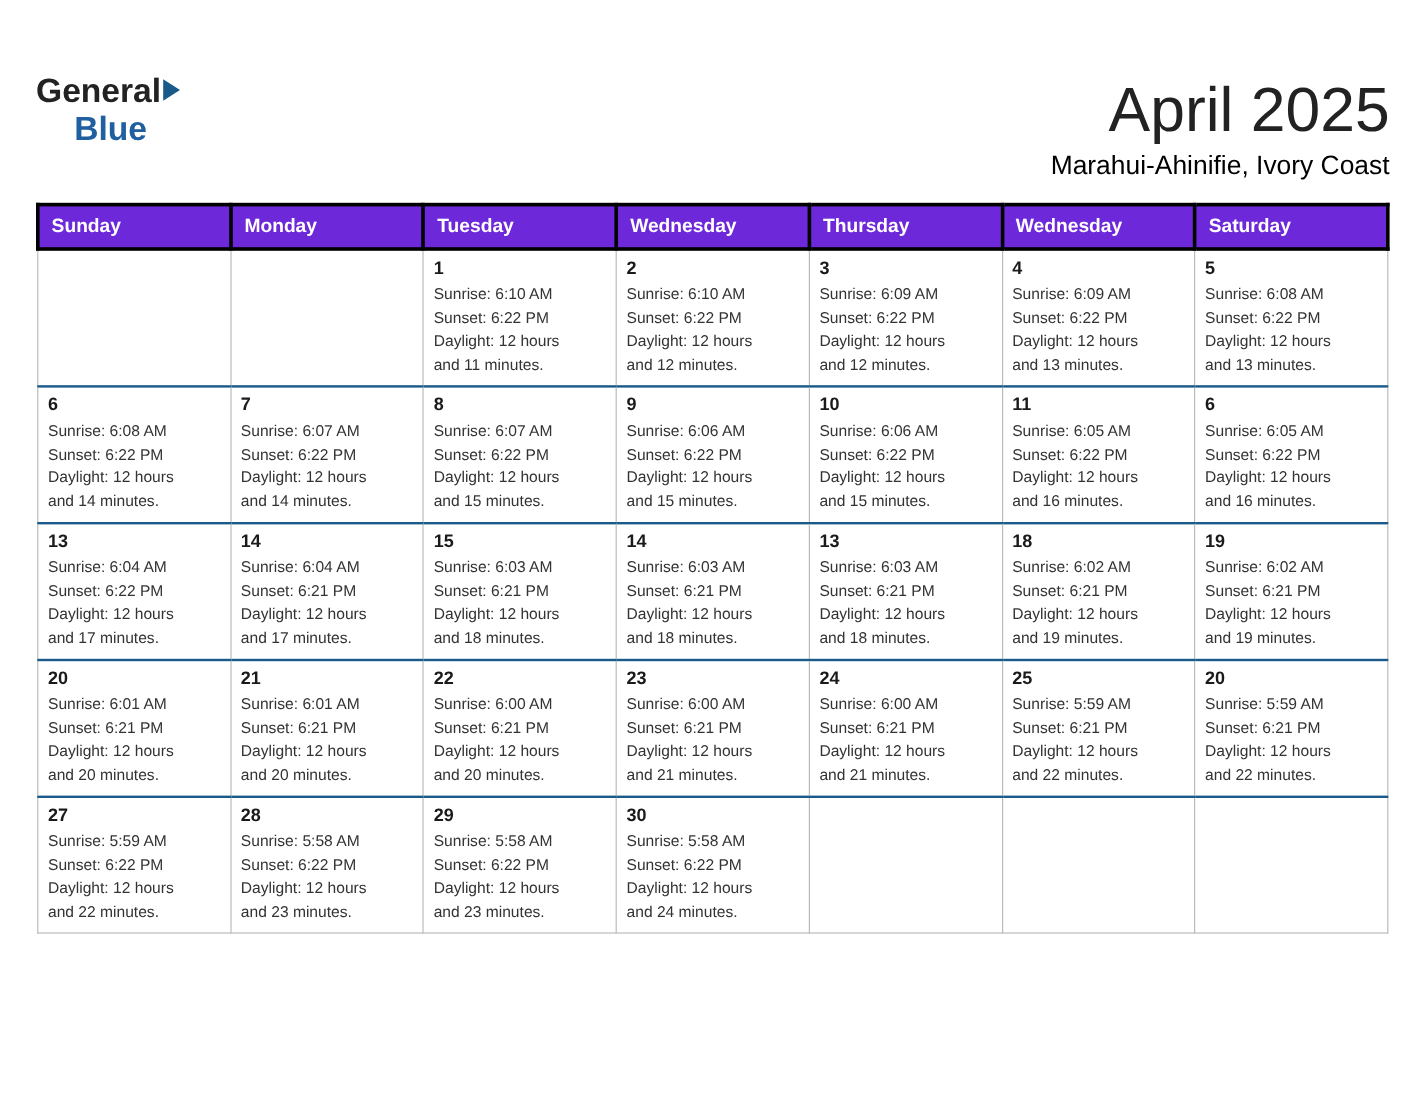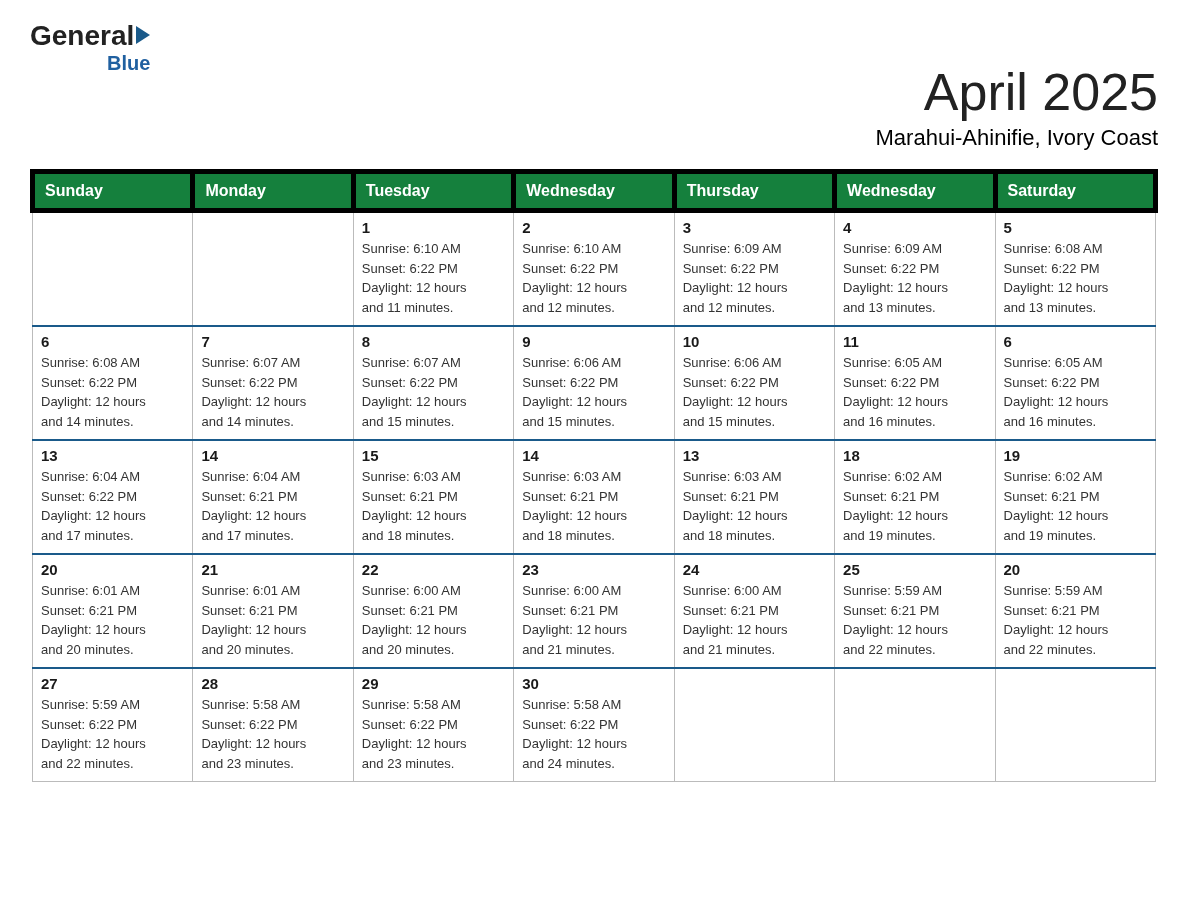--- a/index.html
+++ b/index.html
@@ -22,21 +22,21 @@
       align-items: center;
       gap: 0;
     }
     .logo-text-general {
       font-size: 28px;
       font-weight: bold;
       color: #222;
       font-family: Arial, sans-serif;
     }
     .logo-text-blue {
-      font-size: 20px;
+      font-size: 28px;
       font-weight: bold;
       color: #2060a0;
       font-family: Arial, sans-serif;
     }
     .title-block {
       text-align: right;
       margin-top: 44px;
     }
     .title-block h1 {
       font-size: 52px;
@@ -49,27 +49,27 @@
       font-weight: normal;
       color: #000000;
       margin-top: 4px;
     }
     .calendar {
       width: 100%;
       border-collapse: collapse;
       border: 1px solid #999;
     }
     .calendar th {
-      background: #15803d;
+      background: #6d28d9;
       color: #fff;
       font-size: 16px;
       font-weight: bold;
       padding: 8px 10px;
       text-align: left;
-      border: 5px solid #000000;
+      border: 3px solid #000000;
     }
     .calendar td {
       width: 14.28%;
       vertical-align: top;
       padding: 6px 8px 8px 8px;
       border: 1px solid #bbb;
       font-size: 13px;
       color: #333;
       min-height: 90px;
     }
@@ -90,21 +90,21 @@
     }
     .empty-cell {
       background: #fff;
     }
   </style>
 </head>
 <body>
 
 <div class="header">
   <div class="logo">
-    <div style="display:flex;flex-direction:column;align-items:flex-end;">
+    <div style="display:flex;flex-direction:column;align-items:center;margin-top:40px;">
       <div style="display:flex;align-items:center;">
         <span class="logo-text-general">General</span>
         <div style="display:flex;flex-direction:column;margin-left:2px;">
           <div style="width:0;height:0;border-left:14px solid #1a5a8a;border-top:9px solid transparent;border-bottom:9px solid transparent;margin-bottom:2px;"></div>
         </div>
       </div>
       <span class="logo-text-blue" style="margin-left:4px;">Blue</span>
     </div>
   </div>
   <div class="title-block">

